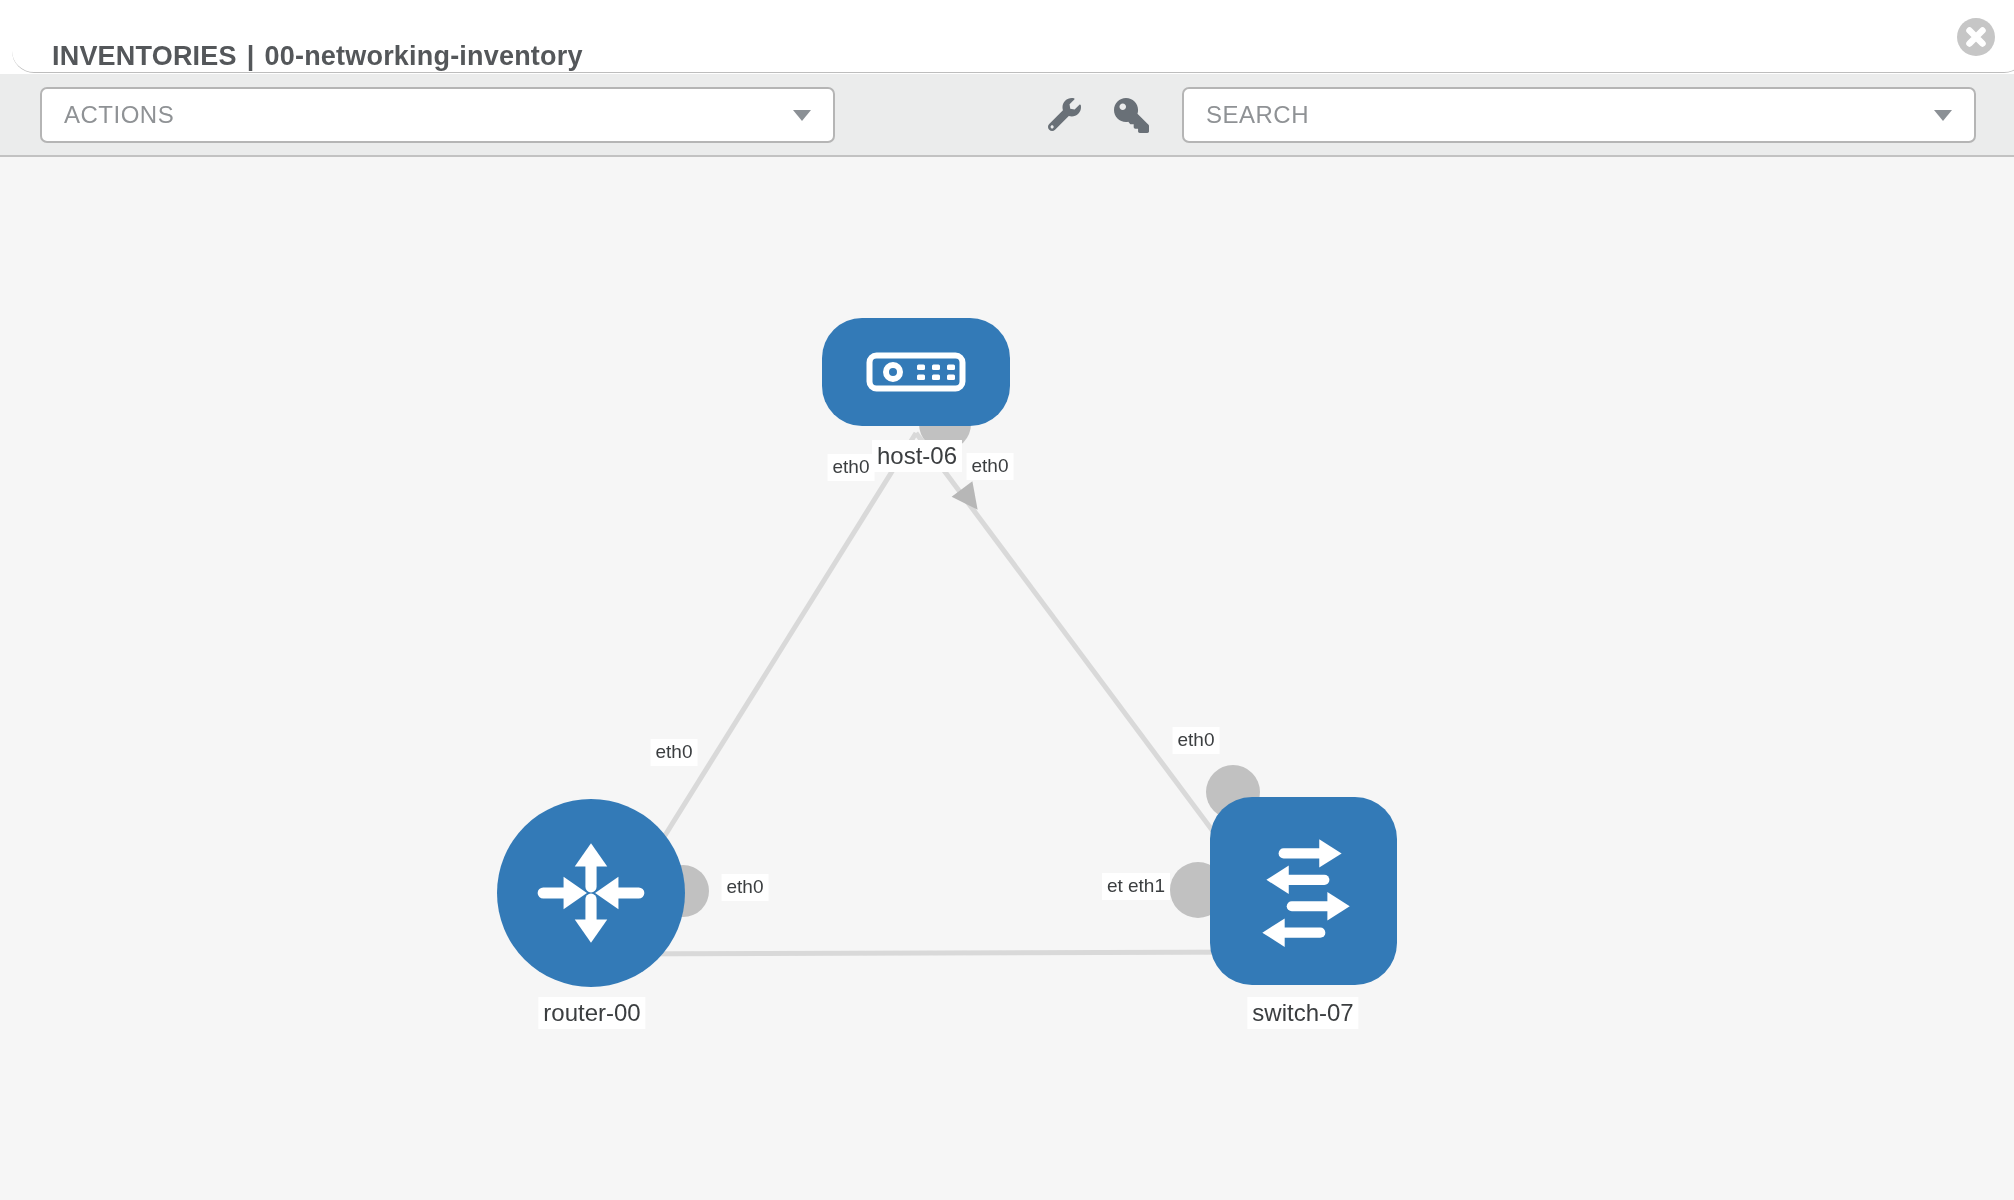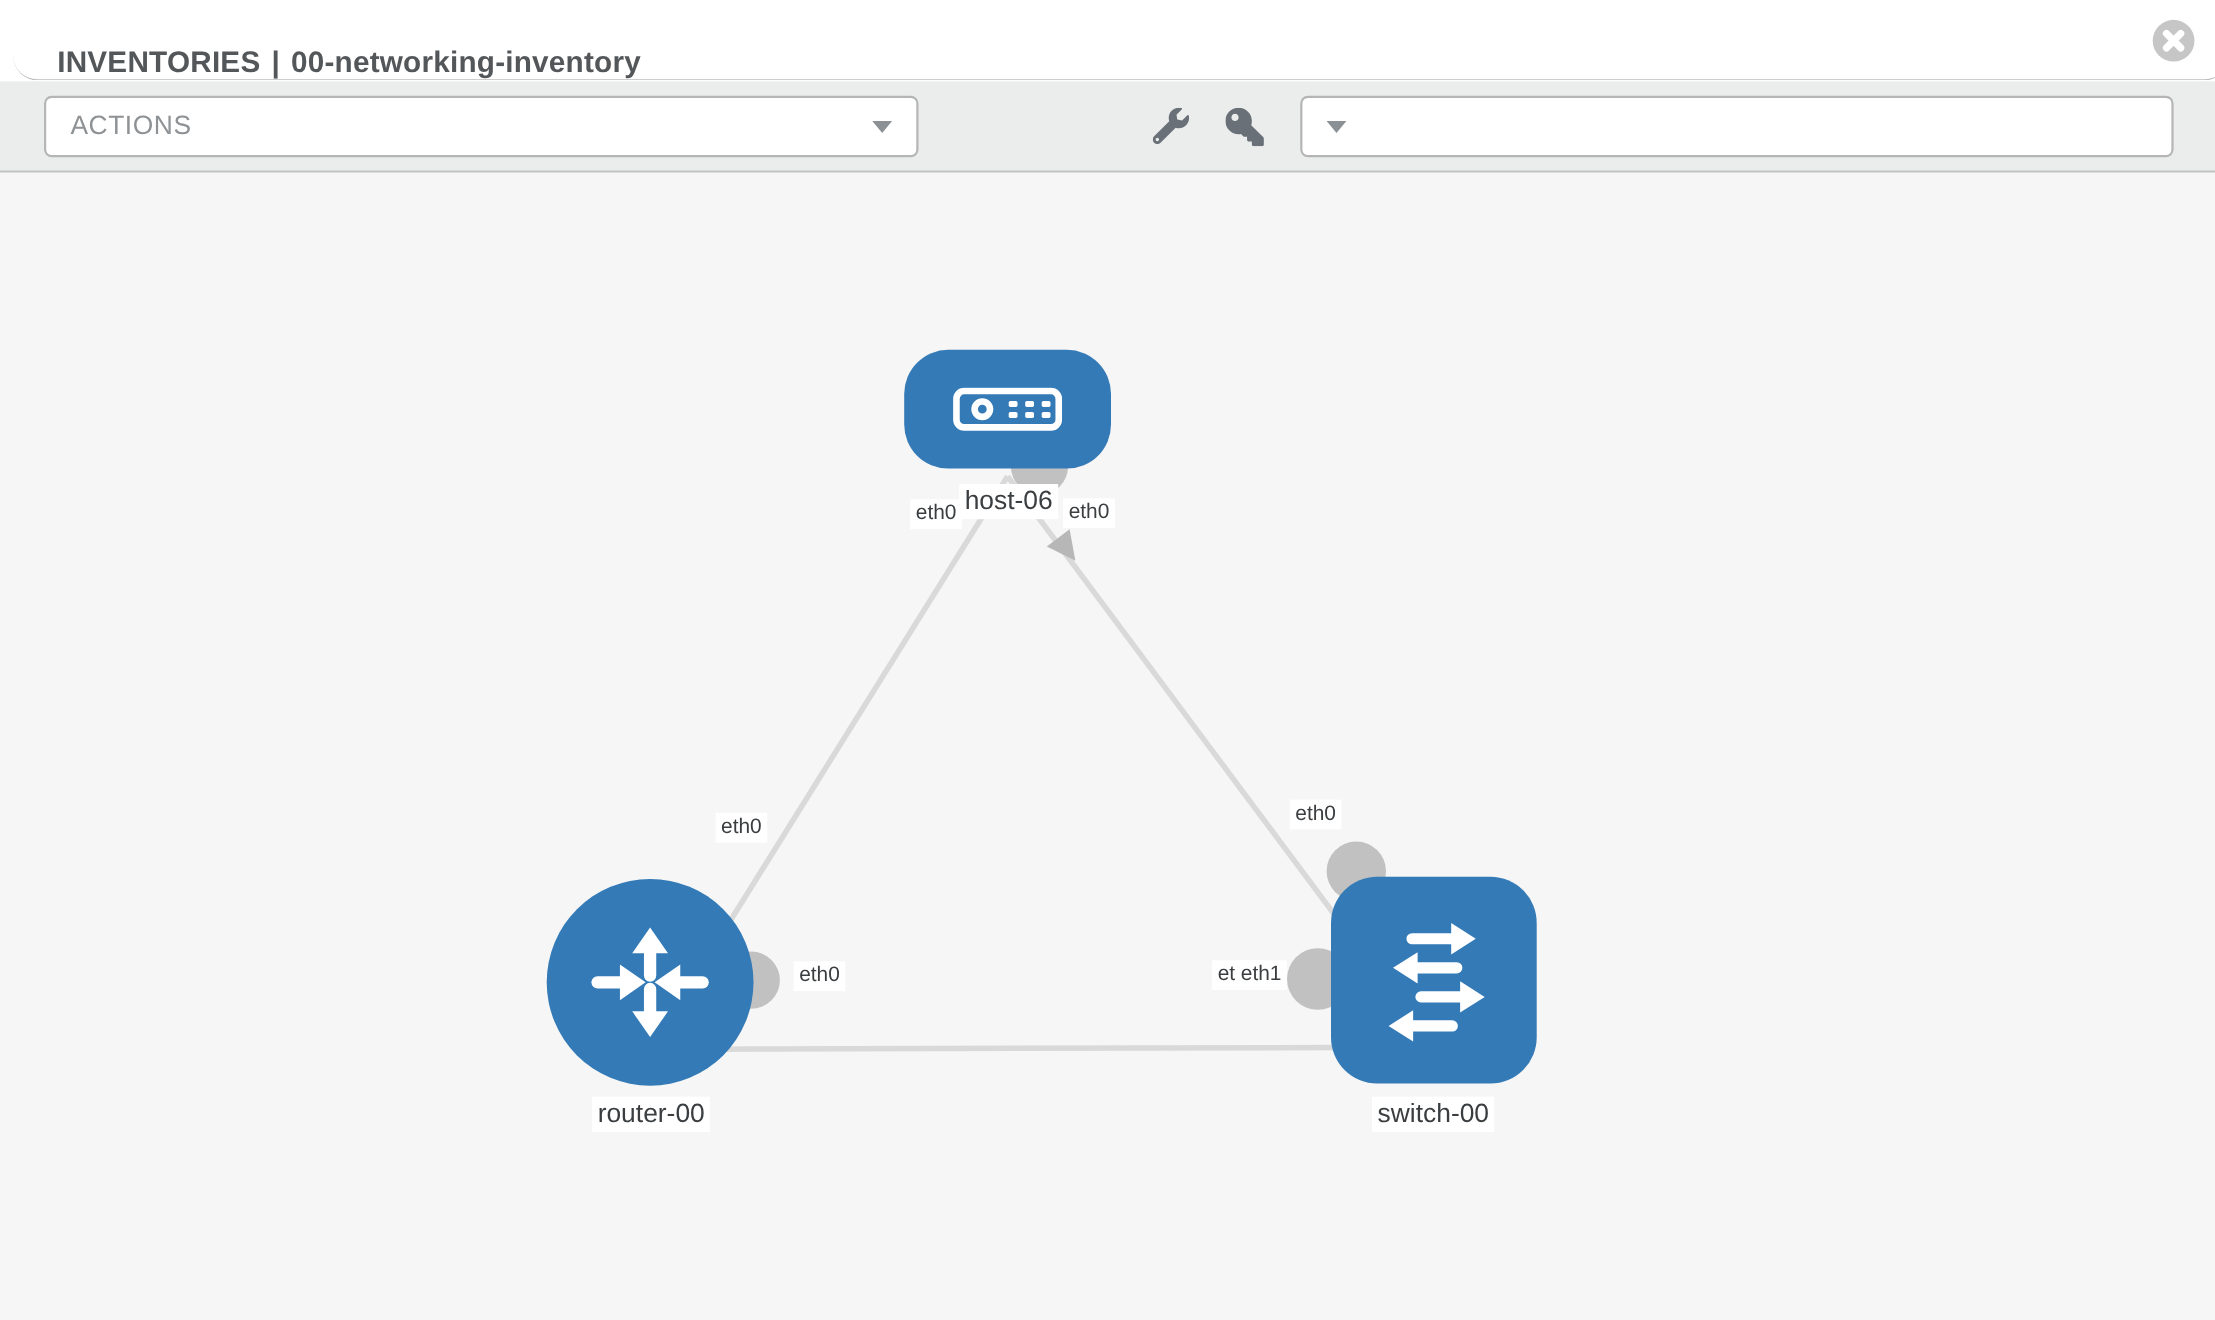--- a/index.html
+++ b/index.html
@@ -101,20 +101,21 @@
 
     <div class="tool-icon key">
       <svg width="35" height="35" viewBox="0 0 512 512">
         <g transform="scale(-1,1) translate(-512,0)">
           <path fill="#697077" d="M512 176.001C512 273.203 433.202 352 336 352c-11.22 0-22.19-1.062-32.827-3.069l-24.012 27.014A23.999 23.999 0 0 1 261.223 384H224v40c0 13.255-10.745 24-24 24h-40v40c0 13.255-10.745 24-24 24H24c-13.255 0-24-10.745-24-24v-78.059c0-6.365 2.529-12.47 7.029-16.971l161.802-161.802C163.108 213.814 160 195.271 160 176 160 78.798 238.797.001 335.999 0 433.488-.001 512 78.511 512 176.001zM336 128c0 26.51 21.49 48 48 48s48-21.49 48-48-21.49-48-48-48-48 21.49-48 48z"></path>
         </g>
       </svg>
     </div>
 
     <div class="selectbox search-box">
+      <input type="text" placeholder="SEARCH" style="">
       <span class="caret"></span>
     </div>
   </div>
 
   <div class="canvas">
 
     <svg class="edges" viewBox="0 0 2014 1043">
       <line x1="591" y1="736" x2="916" y2="215" stroke="var(--edge-gray)" stroke-width="5"></line>
       <line x1="916" y1="215" x2="1303" y2="734" stroke="var(--edge-gray)" stroke-width="5"></line>
       <line x1="591" y1="736" x2="1303" y2="734" stroke="var(--edge-gray)" stroke-width="5"></line>
@@ -172,21 +173,21 @@
     <div class="lbl if-lbl ctr" style="left:851px;top:297px;">eth0</div>
     <div class="lbl if-lbl ctr" style="left:990px;top:296px;">eth0</div>
     <div class="lbl if-lbl ctr" style="left:674px;top:582px;">eth0</div>
     <div class="lbl if-lbl ctr" style="left:1196px;top:570px;">eth0</div>
     <div class="lbl if-lbl ctr" style="left:745px;top:717px;">eth0</div>
     <div class="lbl if-lbl" style="left:1102px;top:716px;">eth1</div>
     <div class="lbl if-lbl" style="left:1123px;top:716px;">eth1</div>
 
     <div class="lbl node-lbl ctr" style="left:917px;top:283px;">host-06</div>
     <div class="lbl node-lbl ctr" style="left:592px;top:840px;">router-00</div>
-    <div class="lbl node-lbl ctr" style="left:1303px;top:840px;">switch-00</div>
+    <div class="lbl node-lbl ctr" style="left:1303px;top:840px;">switch-07</div>
 
     <div class="zoom-panel">
       <div class="zoom-level">130%</div>
       <div class="zoom-minus"></div>
       <div class="zoom-track"></div>
       <div class="zoom-handle"></div>
       <div class="zoom-plus"></div>
     </div>
 
   </div>

